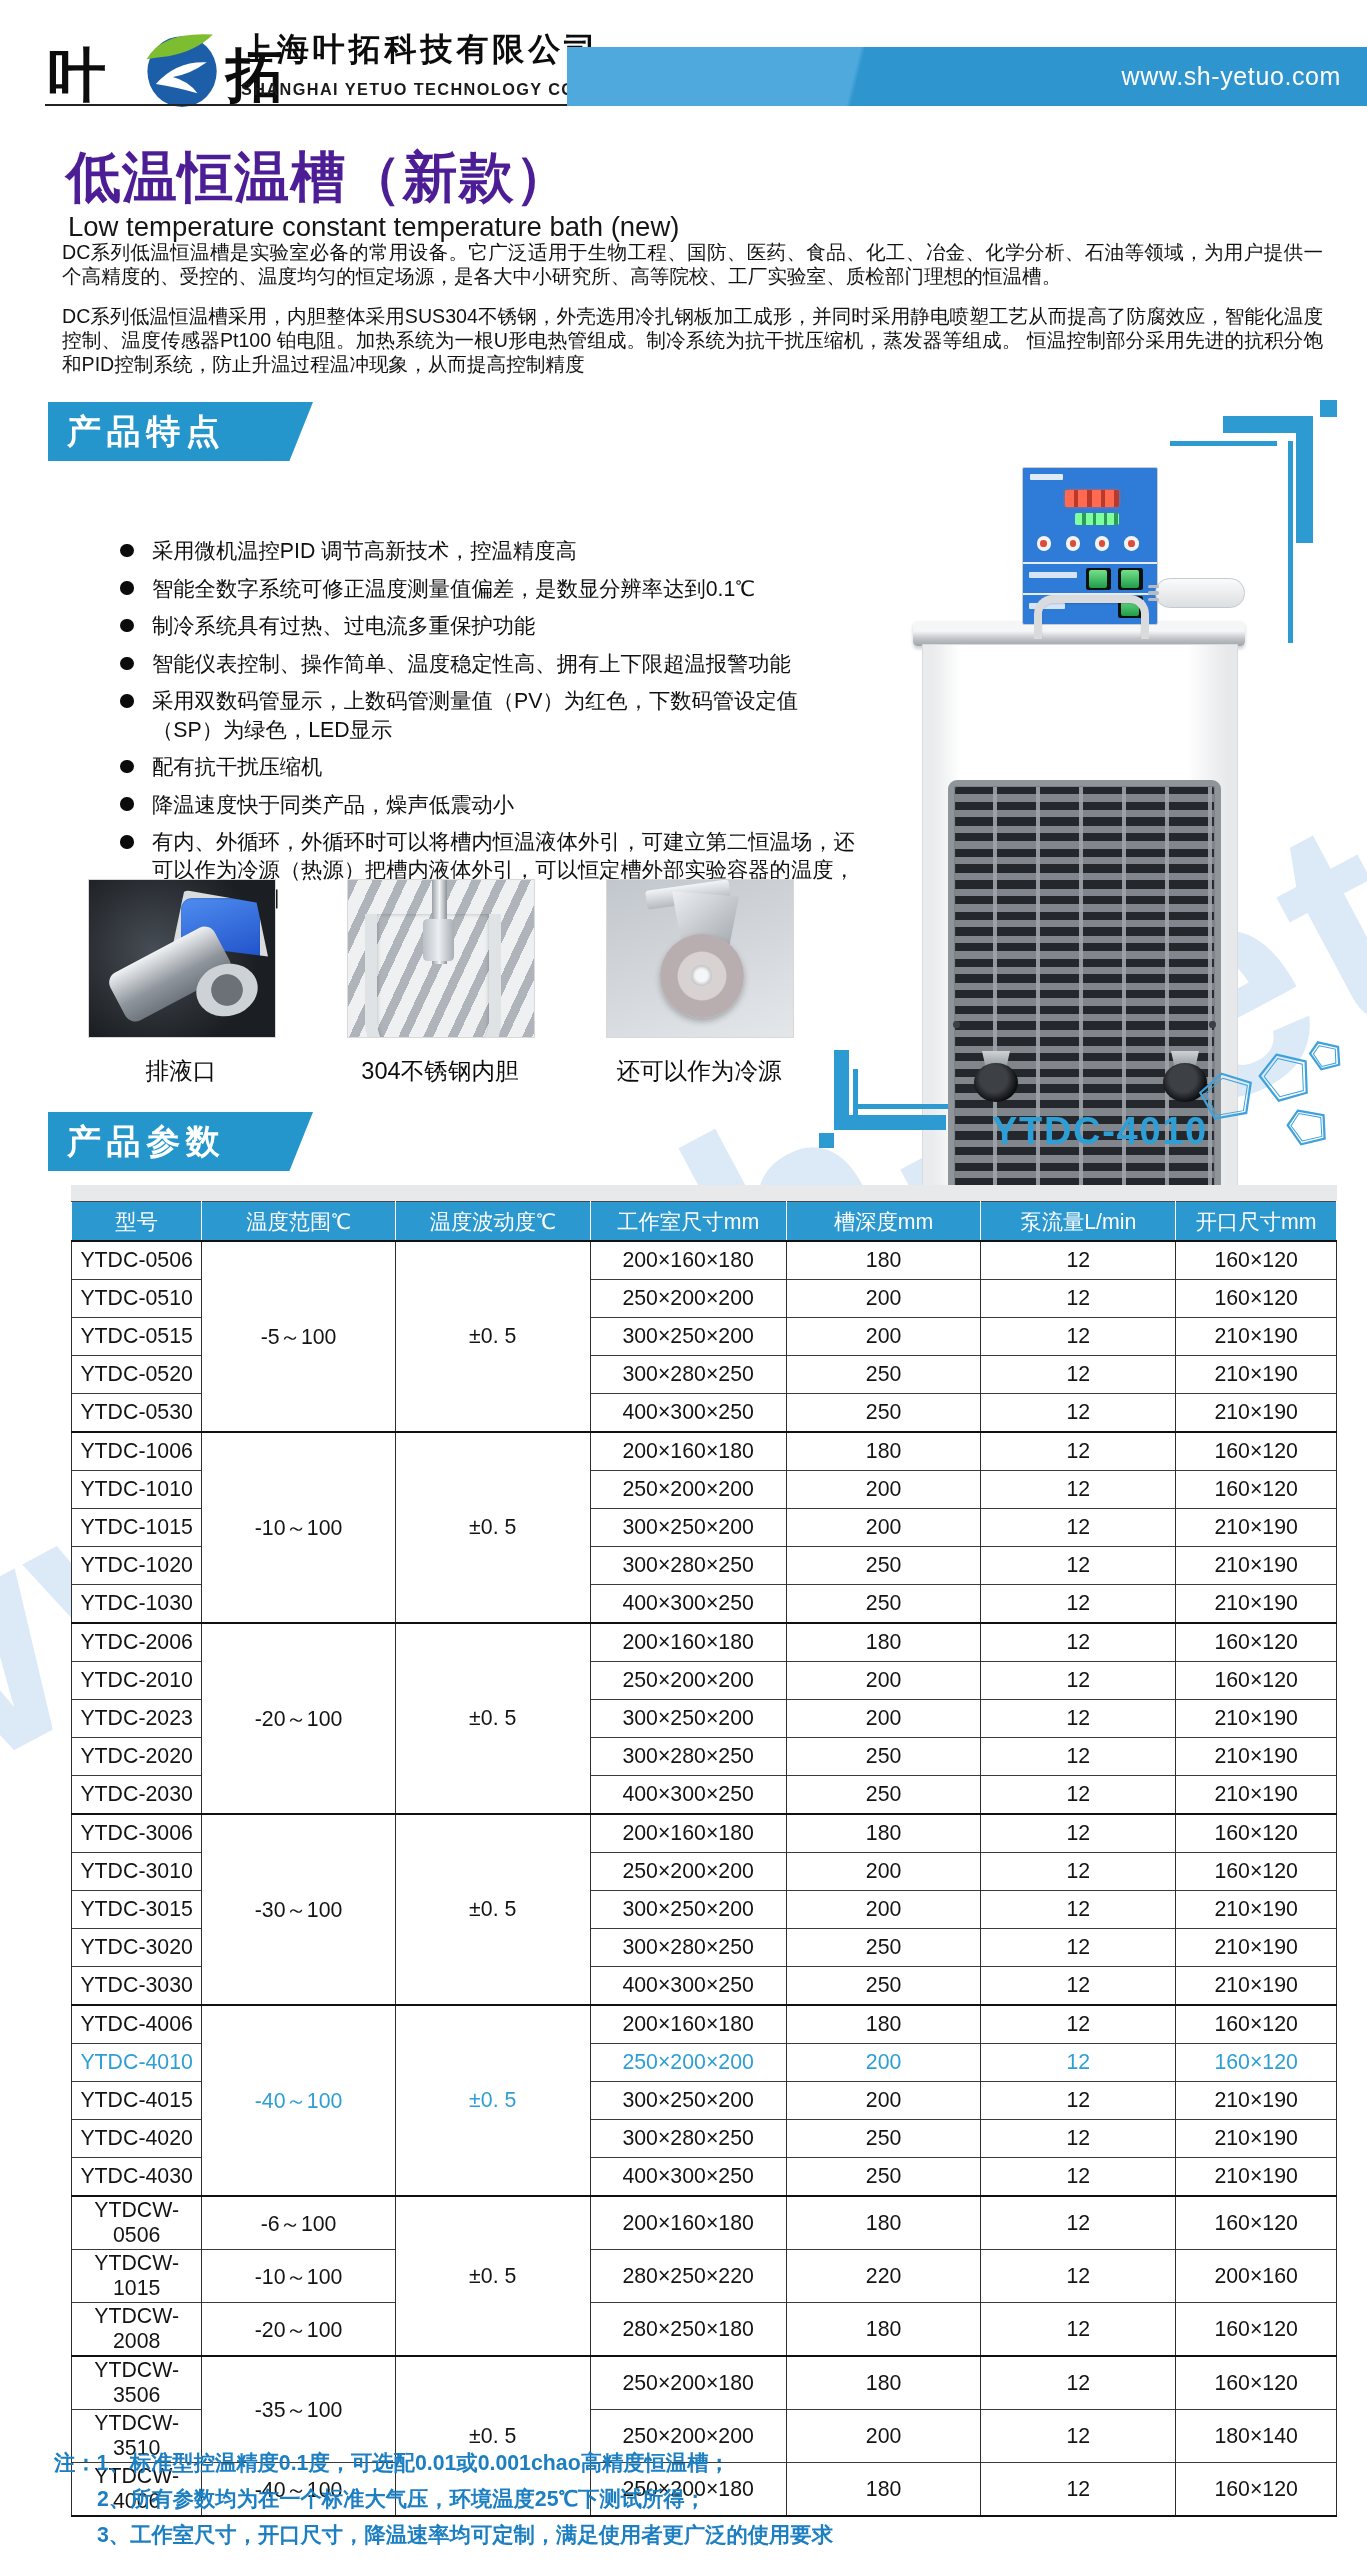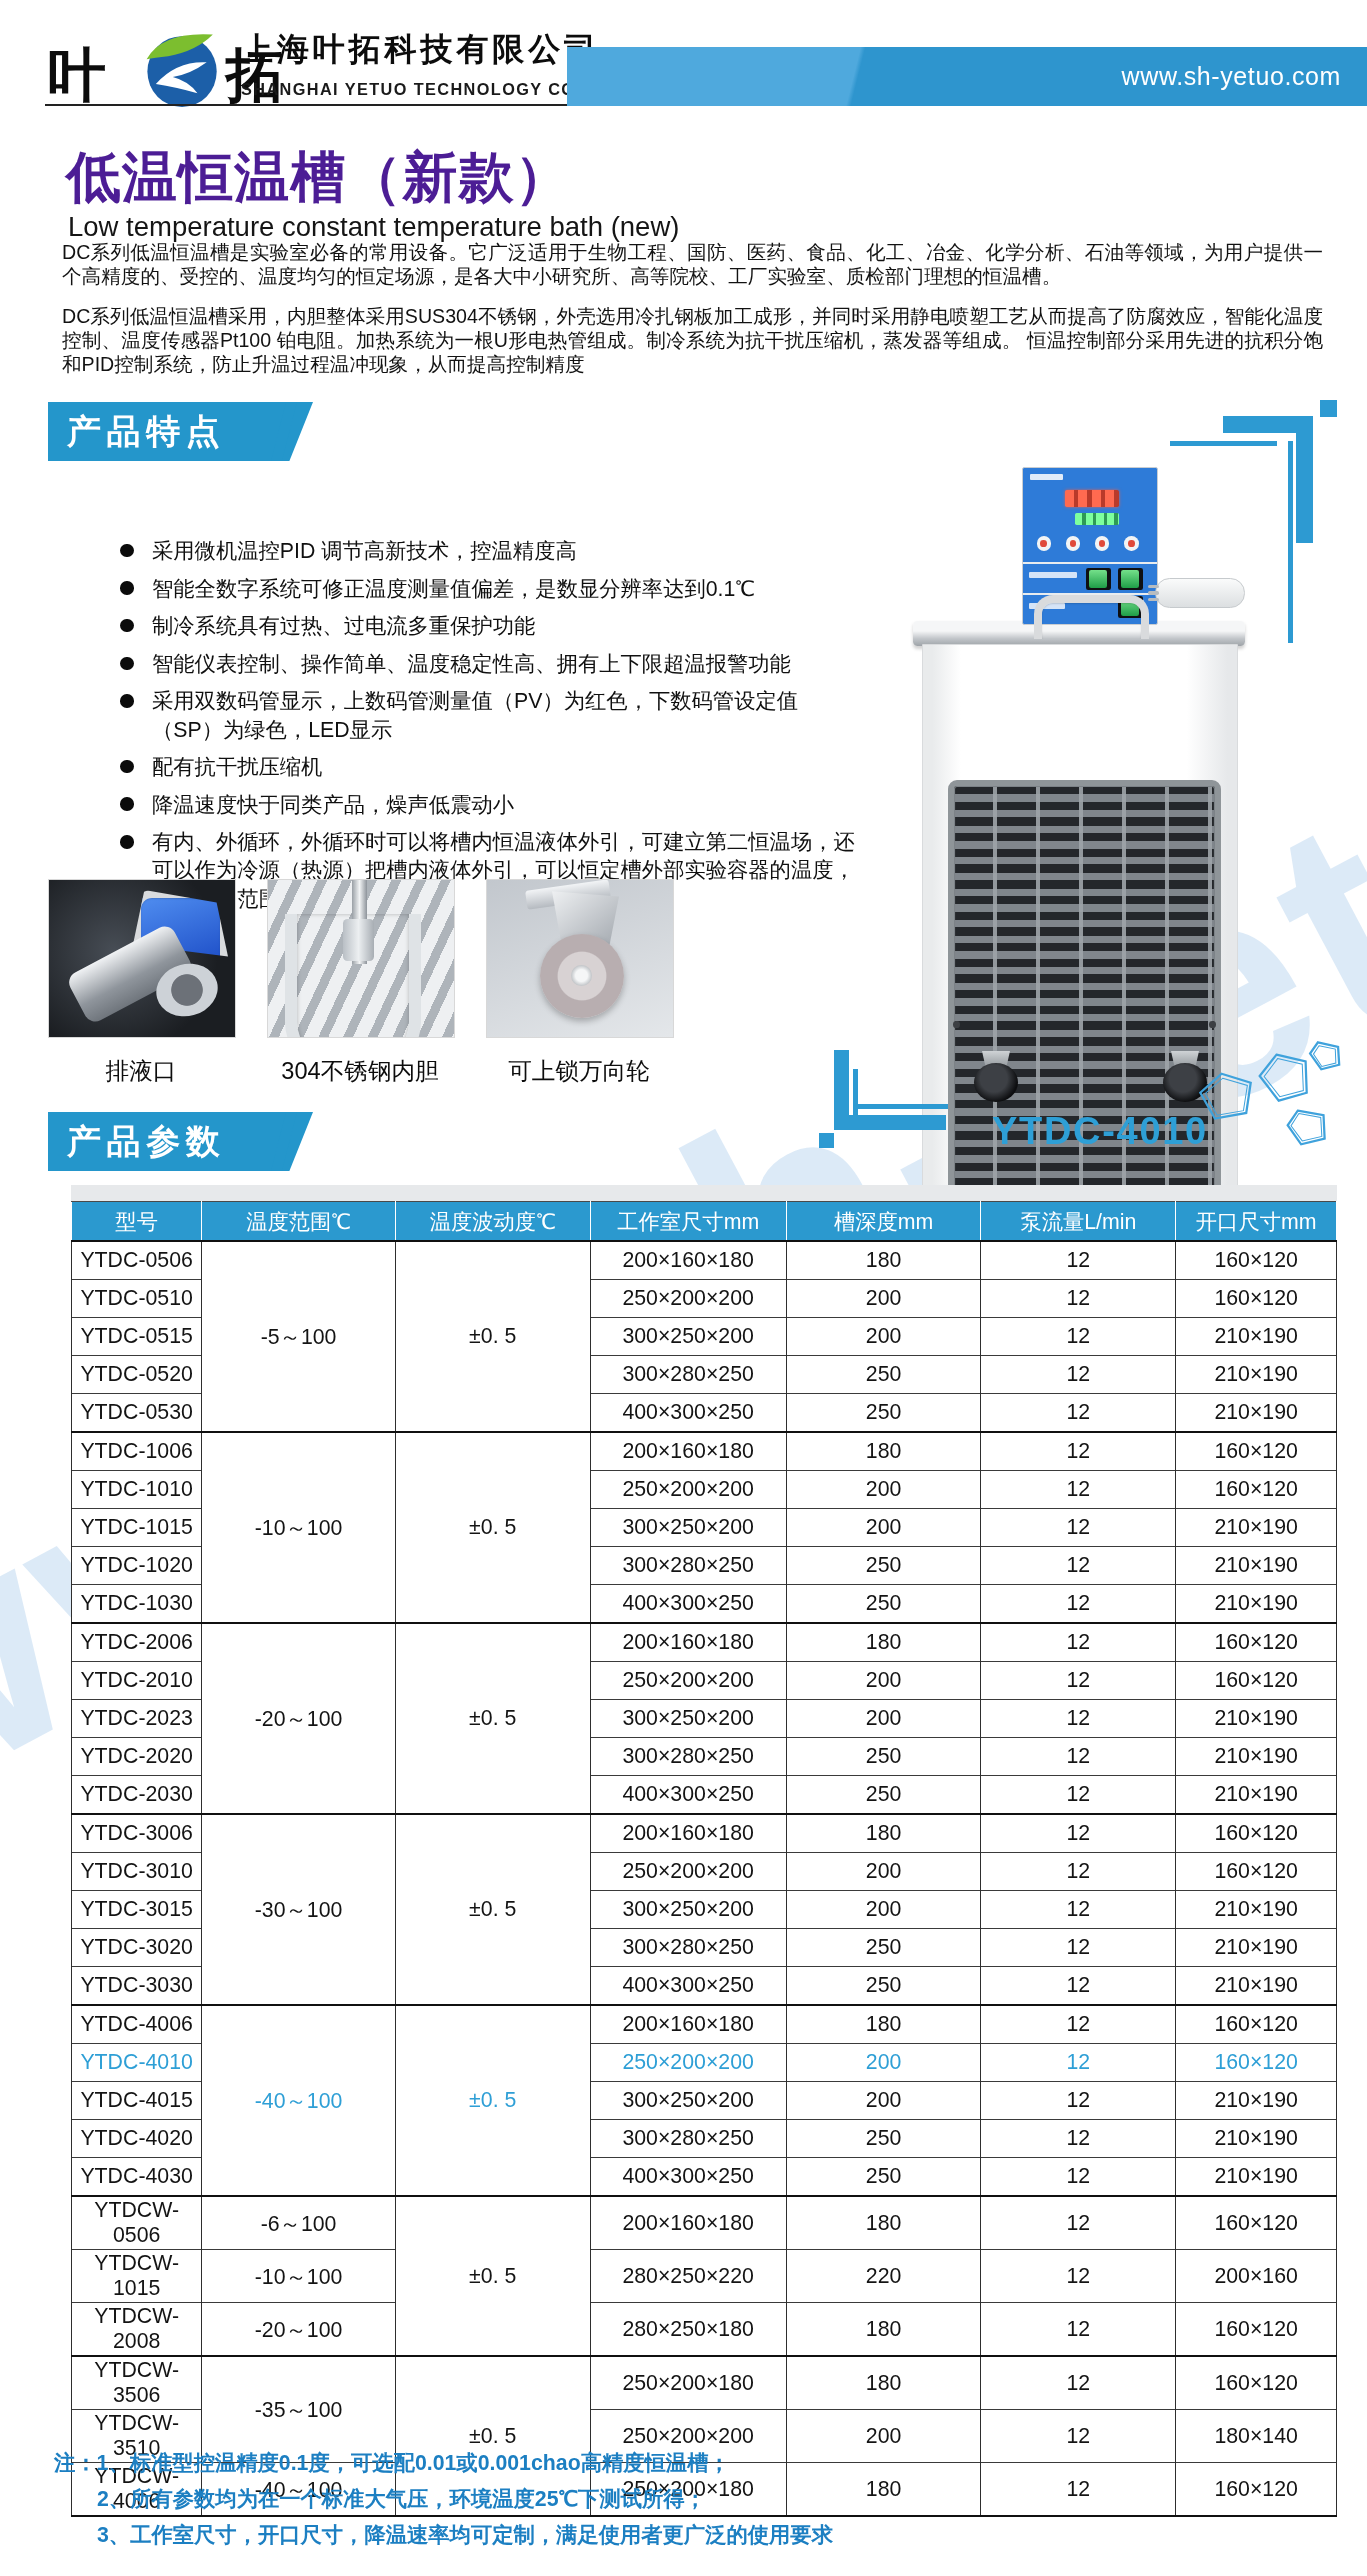--- a/index.html
+++ b/index.html
@@ -39,21 +39,21 @@
   #feature-badge{left:48px;top:402px;}
   #param-badge{left:48px;top:1112px;}
   
   .features{position:absolute;left:77px;top:489px;width:746px;z-index:3;margin-top:48px;}
   .features li{position:relative;list-style:none;margin:0 0 9.5px 0;padding-left:35px;
      font-size:21.3px;line-height:1.32;color:#101010;}
   .features .dot{position:absolute;left:3.4px;top:6.7px;width:13.5px;height:13.5px;border-radius:50%;
      background:#0b0b0b;}
   
   .photos{position:absolute;left:48px;top:879px;display:flex;gap:33px;z-index:3;}
-  .photo-card{width:186px;}
+  .photo-card{width:186px;margin-left:40px;}
   .photo{width:186px;height:157px;border:0.6px solid #d8d8d8;position:relative;overflow:hidden;}
   .photo-caption{margin-top:17px;text-align:center;font-size:23.6px;color:#0d0d0d;}
   
   .ph1{background:radial-gradient(circle at 35% 45%,#474d55 0%,#1b1e22 70%);}
   .ph1 .barrel{position:absolute;left:22.4px;top:67px;width:118px;height:54px;border-radius:11.2px;
      background:linear-gradient(180deg,#f0f2f4,#8f959c 60%,#6f757c);transform:rotate(-28deg);}
   .ph1 .spout{position:absolute;left:107px;top:84px;width:62px;height:52px;border-radius:50%;
      background:radial-gradient(circle at 50% 50%,#6c7178 0 38%,#cdd2d7 40% 100%);transform:rotate(-15deg);}
   .ph1 .handle{position:absolute;left:84px;top:10px;width:79px;height:62px;
      background:linear-gradient(160deg,#4f8df0,#1f50c8);clip-path:polygon(12% 0,88% 18%,100% 95%,0 78%);}
@@ -215,21 +215,21 @@
       </div>
       <div class="photo-caption">304不锈钢内胆</div>
     </div>
     <div class="photo-card">
       <div class="photo ph3">
         <div class="plate"></div>
         <div class="fork"></div>
         <div class="tire"></div>
         <div class="hub"></div>
       </div>
-      <div class="photo-caption">可上锁万向轮</div>
+      <div class="photo-caption">还可以作为冷源</div>
     </div>
   </div>
 
   <div class="prod">
     <div class="rim"></div>
     <div class="tank"></div>
     <div class="panel">
       <div class="plogo"></div>
       <div class="led-red"></div>
       <div class="led-green"></div>

